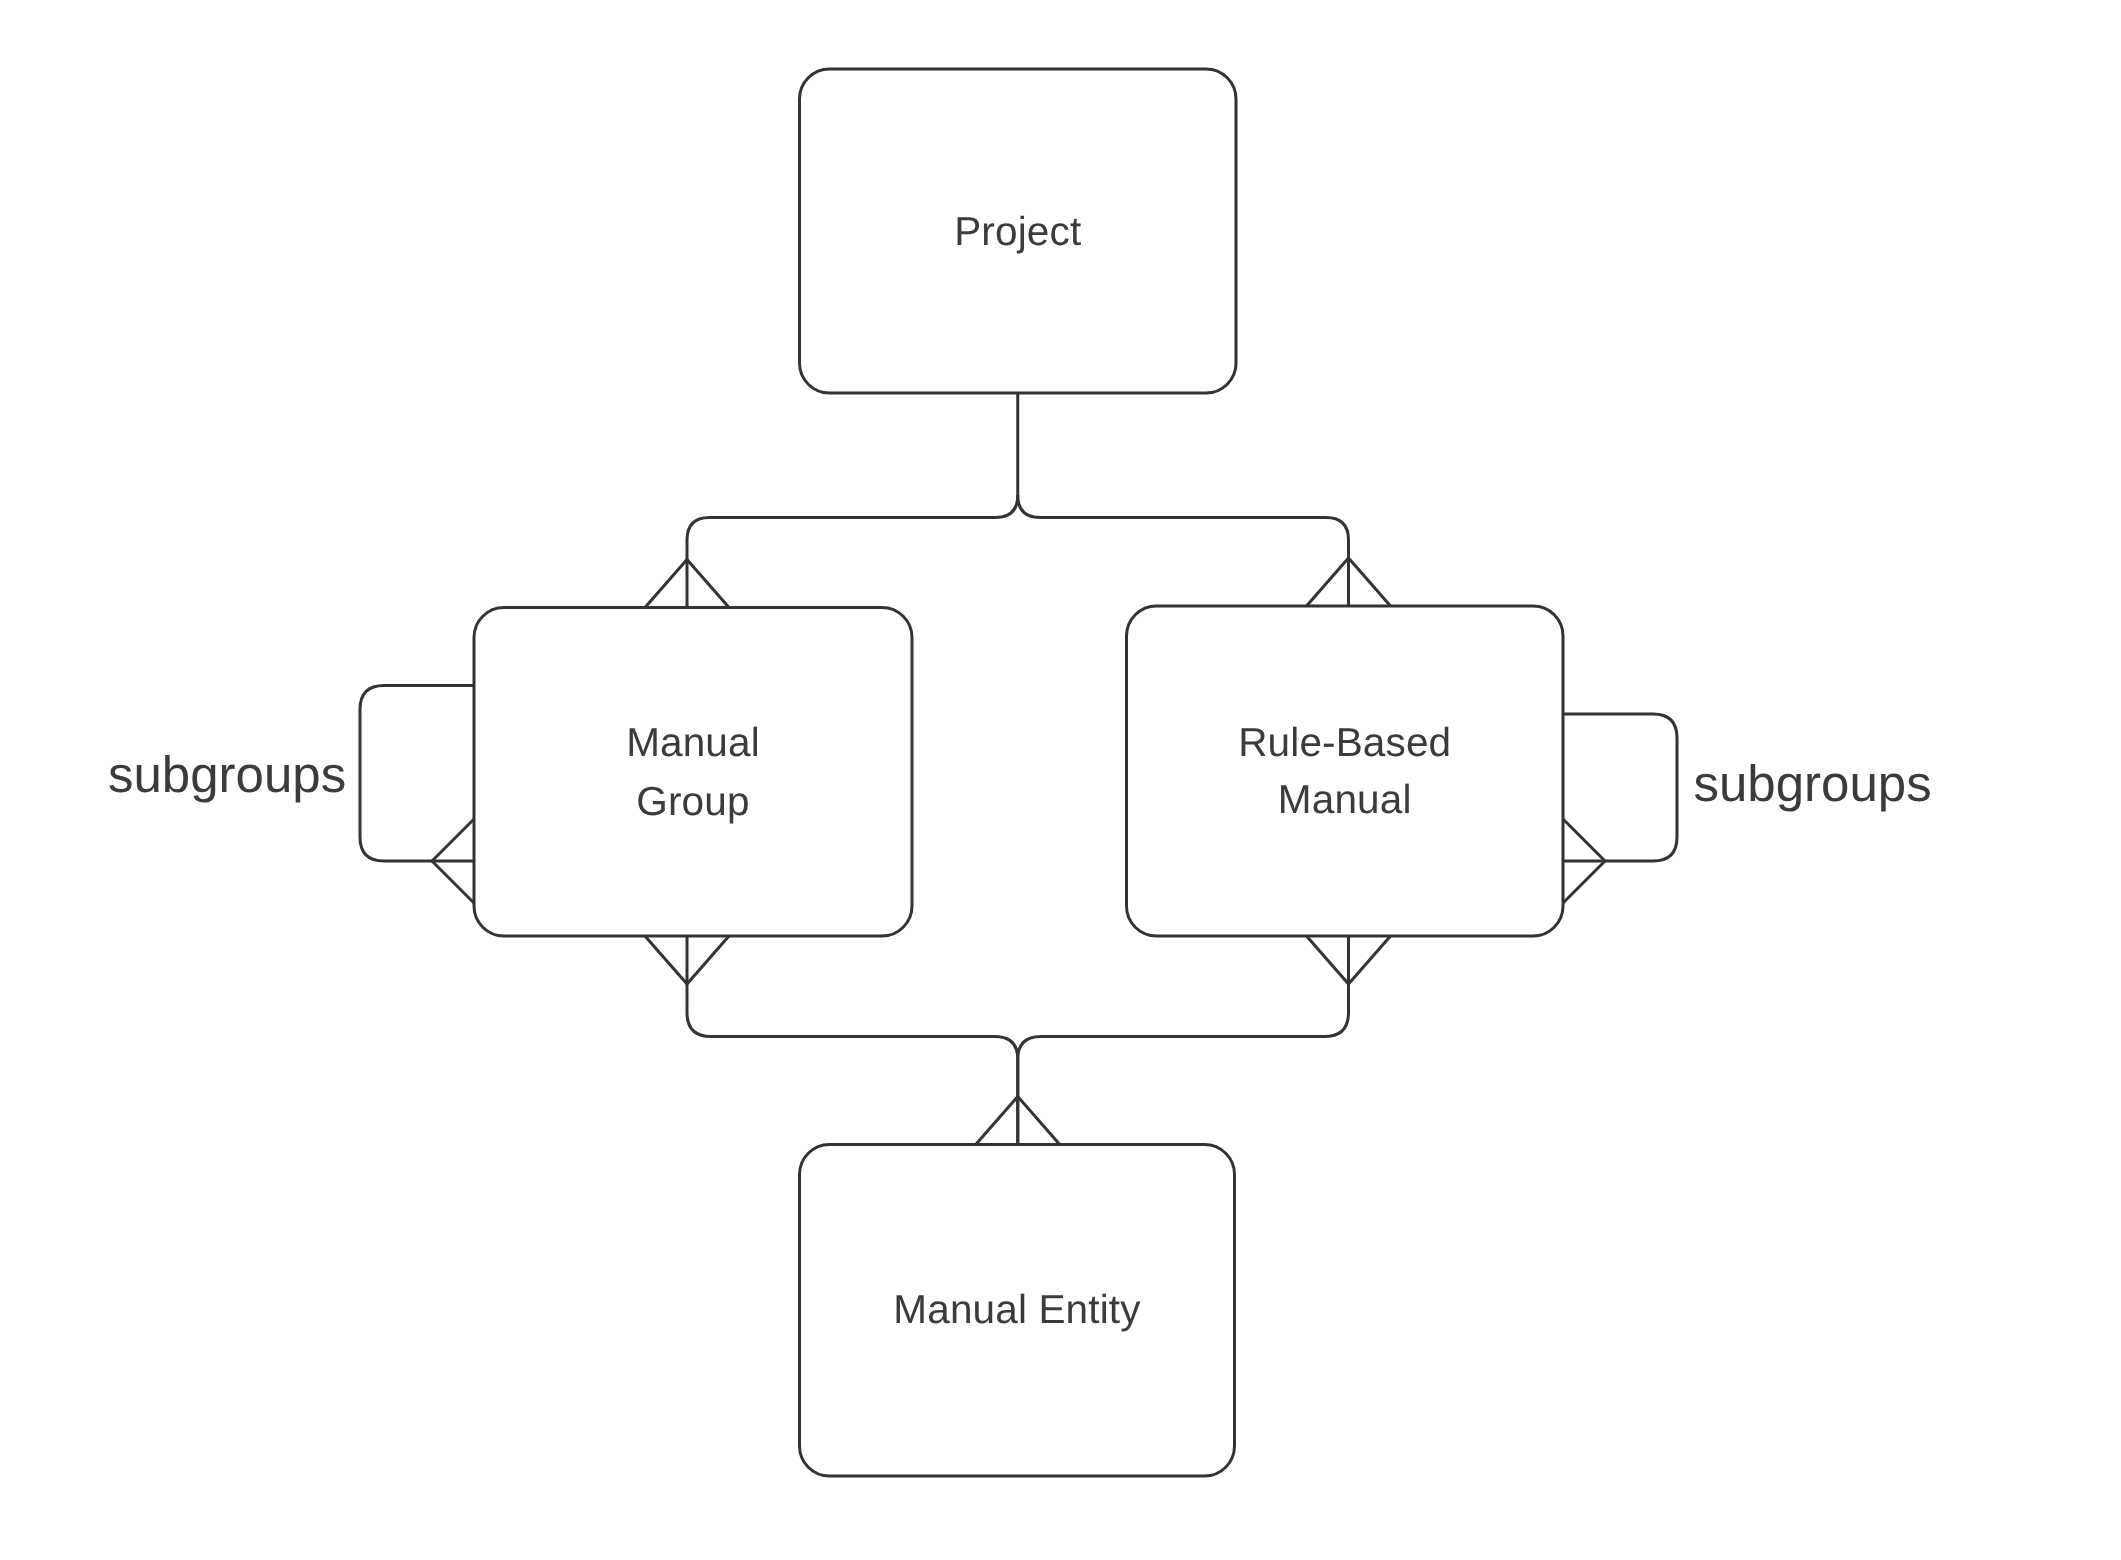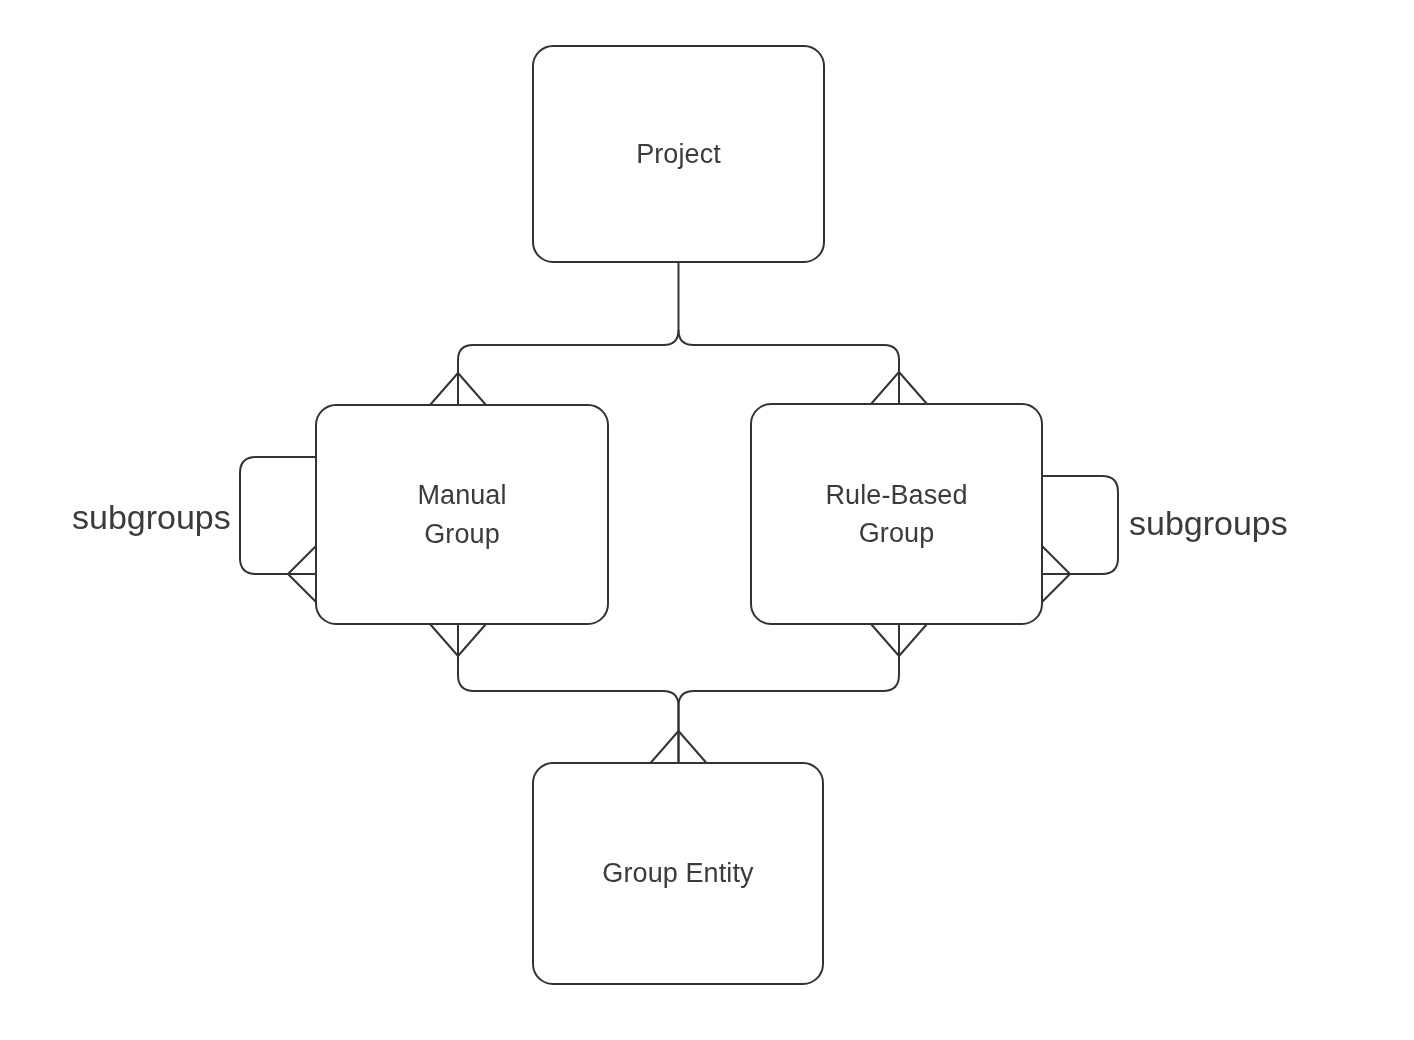--- a/index.html
+++ b/index.html
@@ -129,21 +129,21 @@
 
     <rect class="node-box" x="533" y="763" width="290" height="221" rx="20" ry="20"></rect>
   </svg>
 
   <div class="node-label" style="left:533px; top:46px; width:291px; height:216px;">Project</div>
 
   <div class="node-label" style="left:316px; top:405px; width:292px; height:219px;">Manual
 Group</div>
 
   <div class="node-label" style="left:751px; top:404px; width:291px; height:220px;">Rule-Based
-Group</div>
+Manual</div>
 
-  <div class="node-label" style="left:533px; top:763px; width:290px; height:221px;">Group Entity</div>
+  <div class="node-label" style="left:533px; top:763px; width:290px; height:221px;">Manual Entity</div>
 
   <div class="edge-label" id="label-subgroups-left">subgroups</div>
 
   <div class="edge-label" id="label-subgroups-right">subgroups</div>
 
 </div>
 
 </body></html>

